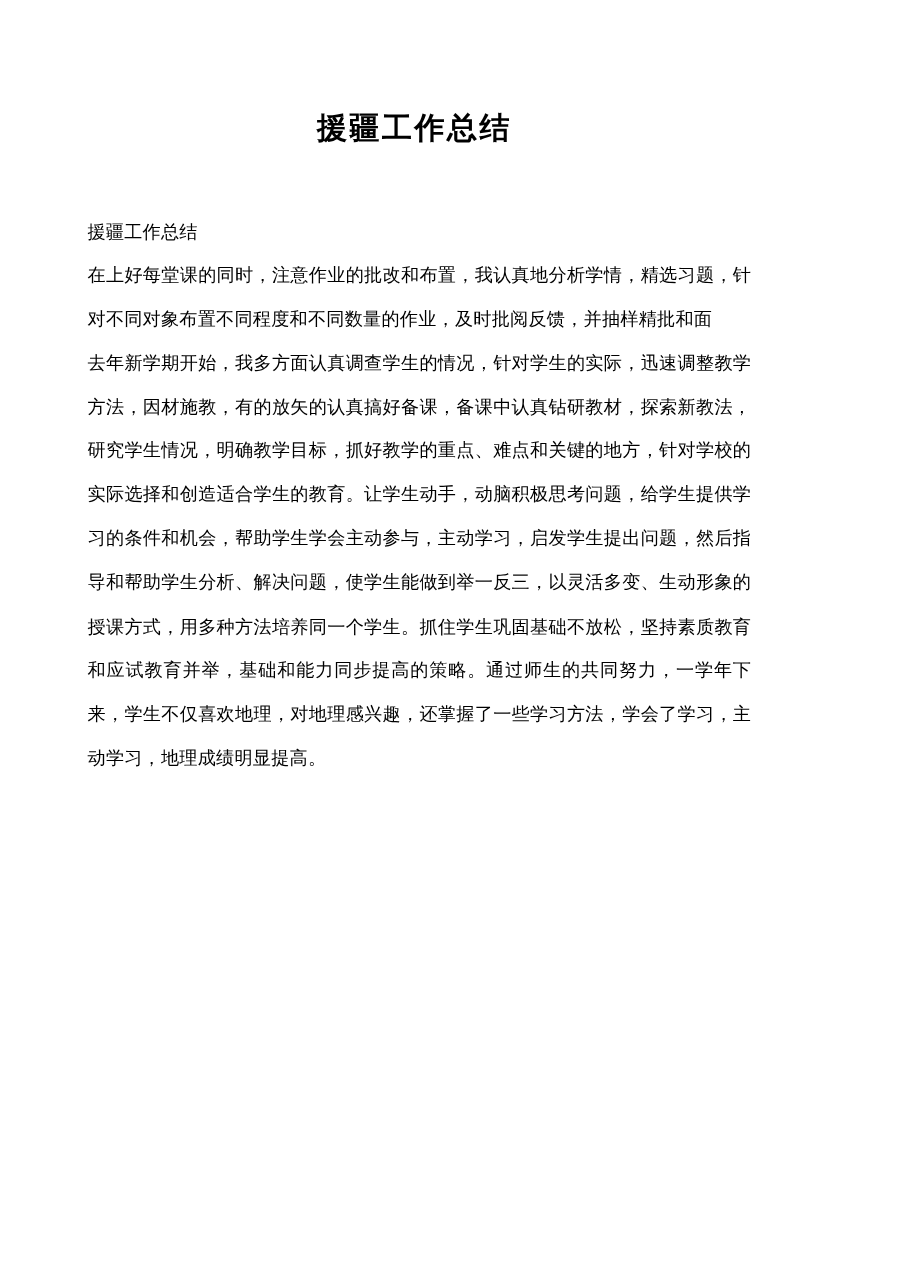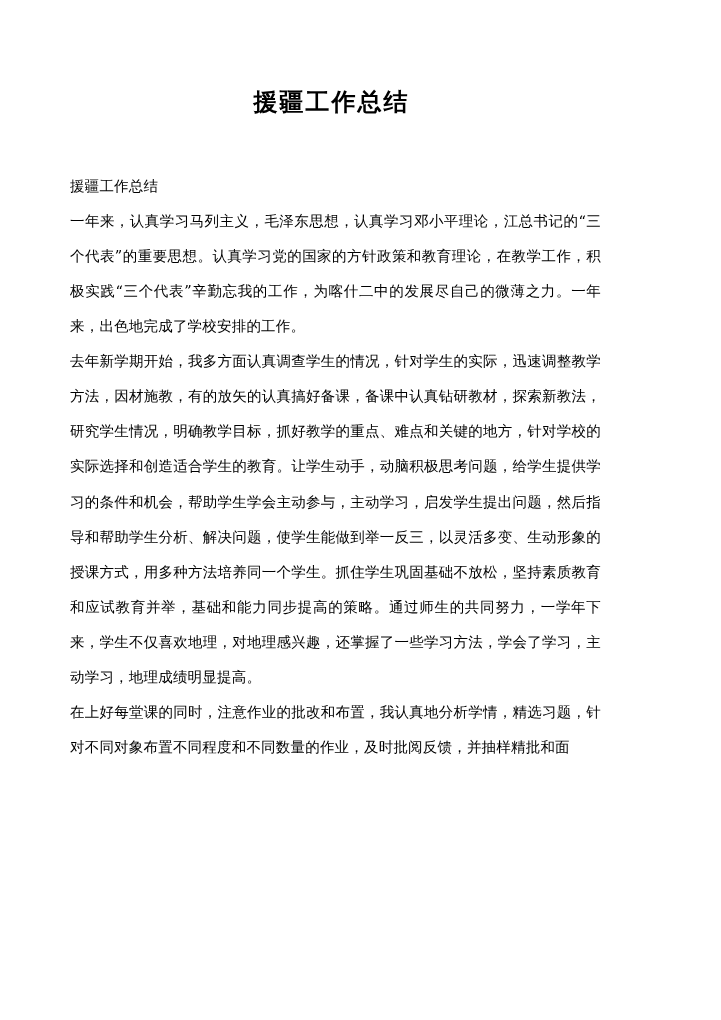--- a/index.html
+++ b/index.html
@@ -52,18 +52,17 @@
 </style>
 </head>
 <body>
 
 <div class="page">
 
   <h1 class="doc-title">援疆工作总结</h1>
 
   <div class="body-block">
     <p class="para indent">援疆工作总结</p>
-    <p class="para indent">一年来，认真学习马列主义，毛泽东思想，认真学习邓小平理论，江总书记的“三个代表”的重要思想。认真学习党的国家的方针政策和教育理论，在教学工作，积极实践“三个代表”辛勤忘我的工作，为喀什二中的发展尽自己的微薄之力。一年来，出色地完成了学校安排的工作。</p>
+    <p class="para indent">在上好每堂课的同时，注意作业的批改和布置，我认真地分析学情，精选习题，针对不同对象布置不同程度和不同数量的作业，及时批阅反馈，并抽样精批和面</p>
     <p class="para indent">去年新学期开始，我多方面认真调查学生的情况，针对学生的实际，迅速调整教学方法，因材施教，有的放矢的认真搞好备课，备课中认真钻研教材，探索新教法，研究学生情况，明确教学目标，抓好教学的重点、难点和关键的地方，针对学校的实际选择和创造适合学生的教育。让学生动手，动脑积极思考问题，给学生提供学习的条件和机会，帮助学生学会主动参与，主动学习，启发学生提出问题，然后指导和帮助学生分析、解决问题，使学生能做到举一反三，以灵活多变、生动形象的授课方式，用多种方法培养同一个学生。抓住学生巩固基础不放松，坚持素质教育和应试教育并举，基础和能力同步提高的策略。通过师生的共同努力，一学年下来，学生不仅喜欢地理，对地理感兴趣，还掌握了一些学习方法，学会了学习，主动学习，地理成绩明显提高。</p>
-    <p class="para indent">在上好每堂课的同时，注意作业的批改和布置，我认真地分析学情，精选习题，针对不同对象布置不同程度和不同数量的作业，及时批阅反馈，并抽样精批和面</p>
   </div>
 
 </div>
 
 </body></html>

